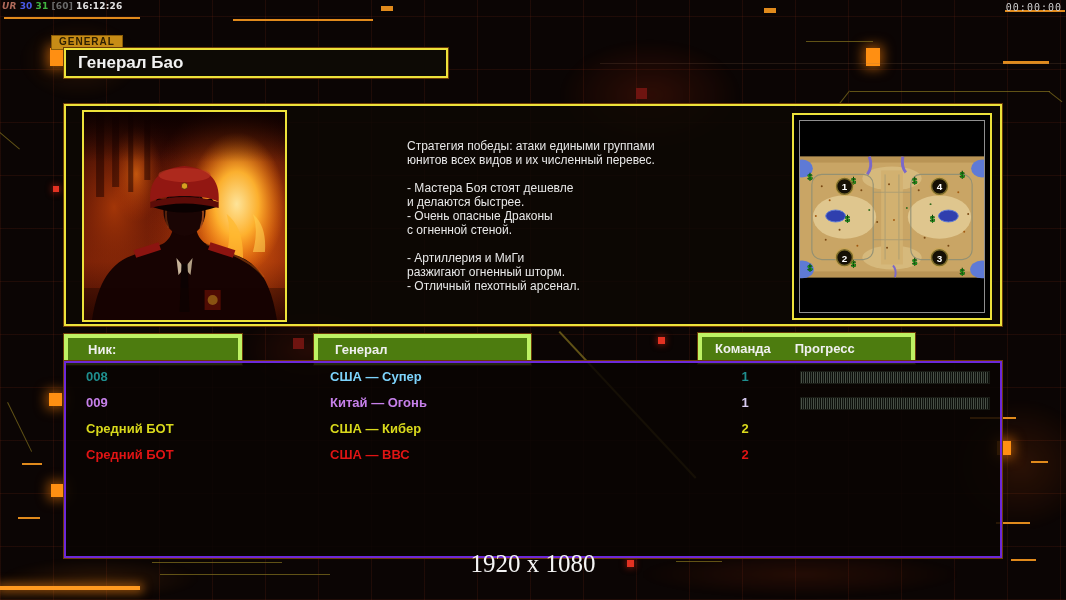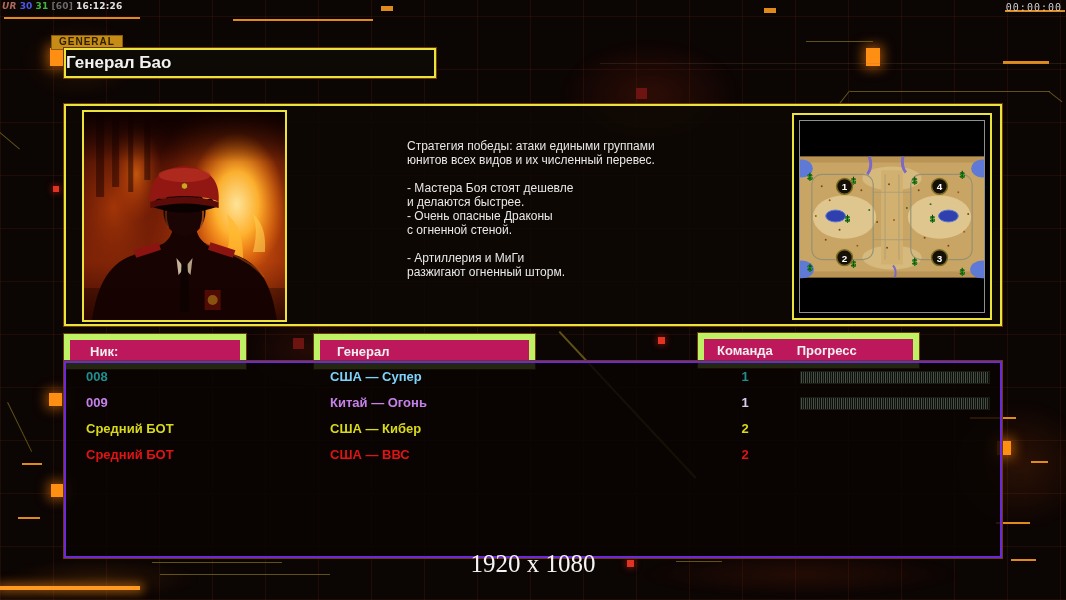--- a/index.html
+++ b/index.html
@@ -17,32 +17,32 @@
   .glowline{background:#ff9a20;box-shadow:0 0 10px 3px rgba(255,140,20,.5);}
   .olv{background:rgba(125,108,28,.75);transform-origin:0 0;}
   .blotch{border-radius:50%;filter:blur(2px);}
   .hud-debug{position:absolute;left:2px;top:1px;font:bold 9px "DejaVu Sans",sans-serif;letter-spacing:.2px;}
   .hud-debug span{margin-right:3px;}
   .hud-timer{position:absolute;right:4px;top:2px;font:10px "DejaVu Sans Mono",monospace;color:#cfcfcf;letter-spacing:1px;}
   .tab{position:absolute;left:51px;top:35px;height:13px;line-height:13px;padding:0 7px;
        background:#c78c16;color:#2e2002;font:bold 10px "Liberation Sans",sans-serif;letter-spacing:1px;
        border:1px solid #8a5c08;}
   .title-box{position:absolute;left:64px;top:48px;width:368px;height:26px;border:2px solid #ede23a;
-       background:#0d0a05;box-shadow:0 0 0 1px #6b3b08;display:flex;align-items:center;
+       background:#0d0a05;box-shadow:0 0 0 1px #6b3b08;display:flex;align-items:center;padding-left:12px;
        color:#f2f2f2;font:bold 17px "Liberation Sans",sans-serif;}
   .main-panel{position:absolute;left:64px;top:104px;width:934px;height:218px;border:2px solid #ede23a;
        background:rgba(13,8,3,.84);box-shadow:0 0 0 1px #6b3b08;}
   .portrait-box{position:absolute;left:82px;top:110px;width:201px;height:208px;border:2px solid #ede23a;background:#200402;}
   .portrait-box svg{display:block;width:100%;height:100%;}
   .strategy{position:absolute;left:407px;top:139px;width:320px;color:#e8e8e8;font-size:12px;line-height:14px;}
   .strategy .line{min-height:14px;}
   .minimap-box{position:absolute;left:792px;top:113px;width:196px;height:203px;border:2px solid #ede23a;background:#000;}
   .minimap-inner{position:absolute;inset:5px;border:1px solid #8f8f8f;}
   .minimap-inner svg{display:block;width:100%;height:100%;}
-  .hbox{position:absolute;height:23px;border:6px solid #bef264;background:#be185d;box-shadow:0 0 0 1px #6b3b08;
+  .hbox{position:absolute;height:23px;border:4px solid #bef264;background:#4d7c0f;box-shadow:0 0 0 1px #6b3b08;
         color:#f0f0f0;font:bold 13px "Liberation Sans",sans-serif;display:flex;align-items:center;}
   .h-nick{left:64px;top:334px;width:150px;padding-left:20px;}
   .h-general{left:314px;top:334px;width:192px;padding-left:17px;}
   .h-team{left:698px;top:333px;width:196px;padding-left:13px;}
   .h-team .gap{display:inline-block;width:24px;}
   .players-panel{position:absolute;left:64px;top:361px;width:934px;height:193px;border:2px solid #6d28d9;
         background:rgba(9,5,2,.86);box-shadow:0 0 0 1px #6b3b08;}
   .prow{position:relative;height:24px;margin-top:2px;font:600 13px "Liberation Sans",sans-serif;}
   .prow .nick{position:absolute;left:20px;top:4px;}
   .prow .gen{position:absolute;left:264px;top:4px;}
@@ -185,20 +185,21 @@
     <div class="line">Стратегия победы: атаки едиными группами</div>
     <div class="line">юнитов всех видов и их численный перевес.</div>
     <div class="line"></div>
     <div class="line">- Мастера Боя стоят дешевле</div>
     <div class="line">и делаются быстрее.</div>
     <div class="line">- Очень опасные Драконы</div>
     <div class="line">с огненной стеной.</div>
     <div class="line"></div>
     <div class="line">- Артиллерия и МиГи</div>
     <div class="line">разжигают огненный шторм.</div>
+    <div class="line">- Отличный пехотный арсенал.</div>
   </div>
 
   <div class="minimap-box">
     <div class="minimap-inner">
       <svg viewBox="0 0 186 193" preserveAspectRatio="none">
         <rect width="186" height="193" fill="#000"></rect>
         <rect x="0" y="36" width="186" height="122" fill="#c9a565"></rect>
         <rect x="0" y="36" width="186" height="6" fill="#b99455"></rect>
         <rect x="0" y="152" width="186" height="6" fill="#b99455"></rect>
         <ellipse cx="45" cy="97" rx="32" ry="22" fill="#dfc68e"></ellipse>

